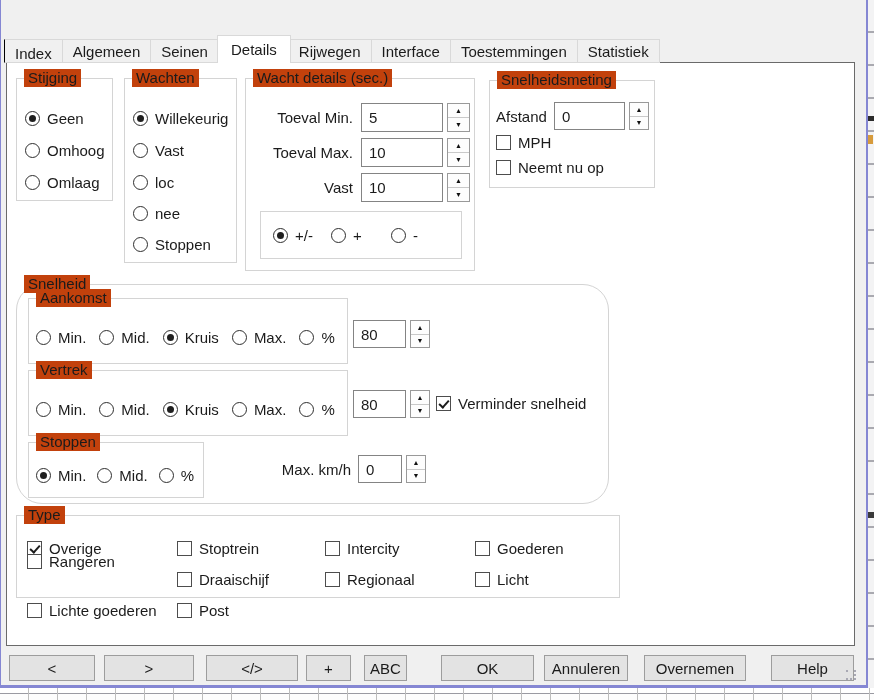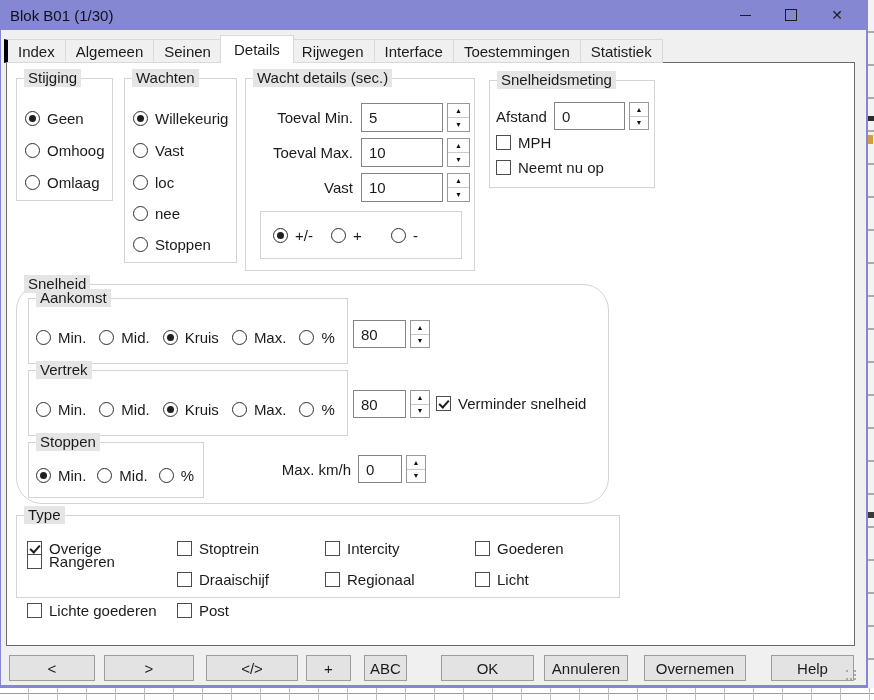--- a/index.html
+++ b/index.html
@@ -40,34 +40,34 @@
   .glyph-min{width:11px;height:1px;background:#1c1c1c;}
   .glyph-max{width:10px;height:10px;border:1px solid #1c1c1c;background:transparent;}
   .glyph-close{font-size:14px;color:#1c1c1c;line-height:1;}
 
   
   .tabbar{position:absolute;left:3px;top:35px;height:28px;display:flex;align-items:flex-end;z-index:3;}
   .tab{
     height:22px;padding:0 10px;display:flex;align-items:center;
     background:#f0f0f0;border:1px solid #d9d9d9;border-left:none;font-size:15px;white-space:nowrap;
   }
-  .tab:first-child{border-left:4px solid #000000;}
+  .tab:first-child{border-left:1px solid #000000;align-items:flex-end;}
   .tab.on{
     height:27px;background:#ffffff;border:1px solid #d9d9d9;border-bottom:none;
     margin:0 -2px;padding:0 13px;position:relative;z-index:4;
   }
 
   
   .panel{
     position:absolute;left:5px;top:62px;width:849px;height:584px;
     background:#ffffff;border:1px solid #6a6a6a;box-sizing:border-box;z-index:1;
   }
   .grp{position:absolute;border:1px solid #d4d4d4;background:#fff;box-sizing:border-box;}
   .grp-title{
-    position:absolute;top:-10px;left:7px;background:#e5e5e5;padding:0 4px;
+    position:absolute;top:-10px;left:7px;background:#c2410c;padding:0 4px;
     font-size:15px;white-space:nowrap;line-height:18px;
   }
   .opt{display:flex;align-items:center;gap:7px;font-size:15px;position:absolute;white-space:nowrap;}
   .radio{width:15px;height:15px;border:1px solid #2e2e2e;border-radius:50%;background:#fff;position:relative;flex:none;box-sizing:border-box;}
   .radio.on::after{content:"";position:absolute;left:3px;top:3px;right:3px;bottom:3px;background:#1f1f1f;border-radius:50%;}
   .checkbox{width:15px;height:15px;border:1px solid #4d4d4d;background:#fff;position:relative;flex:none;box-sizing:border-box;}
   .checkbox.on::after{
     content:"";position:absolute;left:2px;top:3px;width:8px;height:4px;
     border-left:2px solid #1c1c1c;border-bottom:2px solid #1c1c1c;transform:rotate(-48deg);
   }
@@ -102,34 +102,20 @@
 <body>
 
 <div class="bg-right"></div>
 <div class="bg-bottom"></div>
 <div class="bg-mark1"></div>
 <div class="bg-mark2"></div>
 <div class="bg-mark3"></div>
 
 <div class="dialog">
 
-  <div class="titlebar">
-    <span class="title">Blok B01 (1/30)</span>
-    <div class="win-controls">
-      <div class="win-btn">
-          <span class="glyph-min"></span>
-        </div>
-      <div class="win-btn">
-          <span class="glyph-max"></span>
-        </div>
-      <div class="win-btn">
-          <span class="glyph-close">✕</span>
-        </div>
-    </div>
-  </div>
 
   <div class="tabbar">
     <div class="tab">
         <span>Index</span>
       </div>
     <div class="tab">
         <span>Algemeen</span>
       </div>
     <div class="tab">
         <span>Seinen</span>

